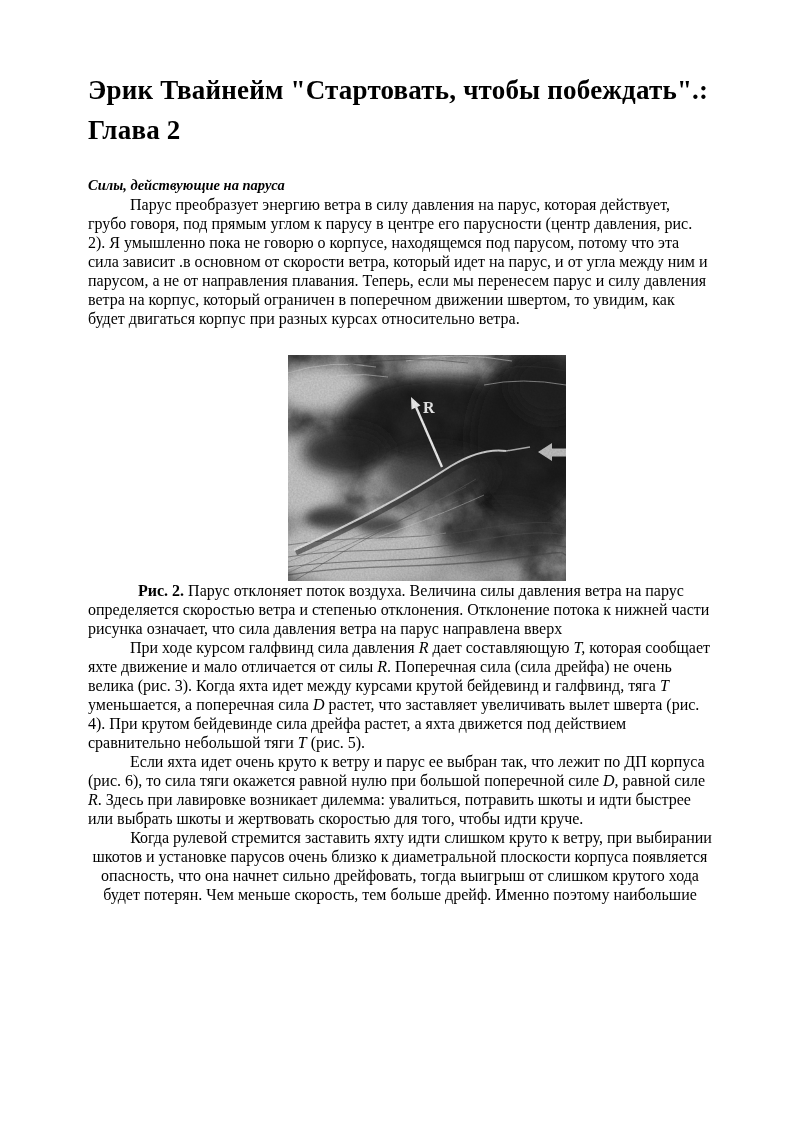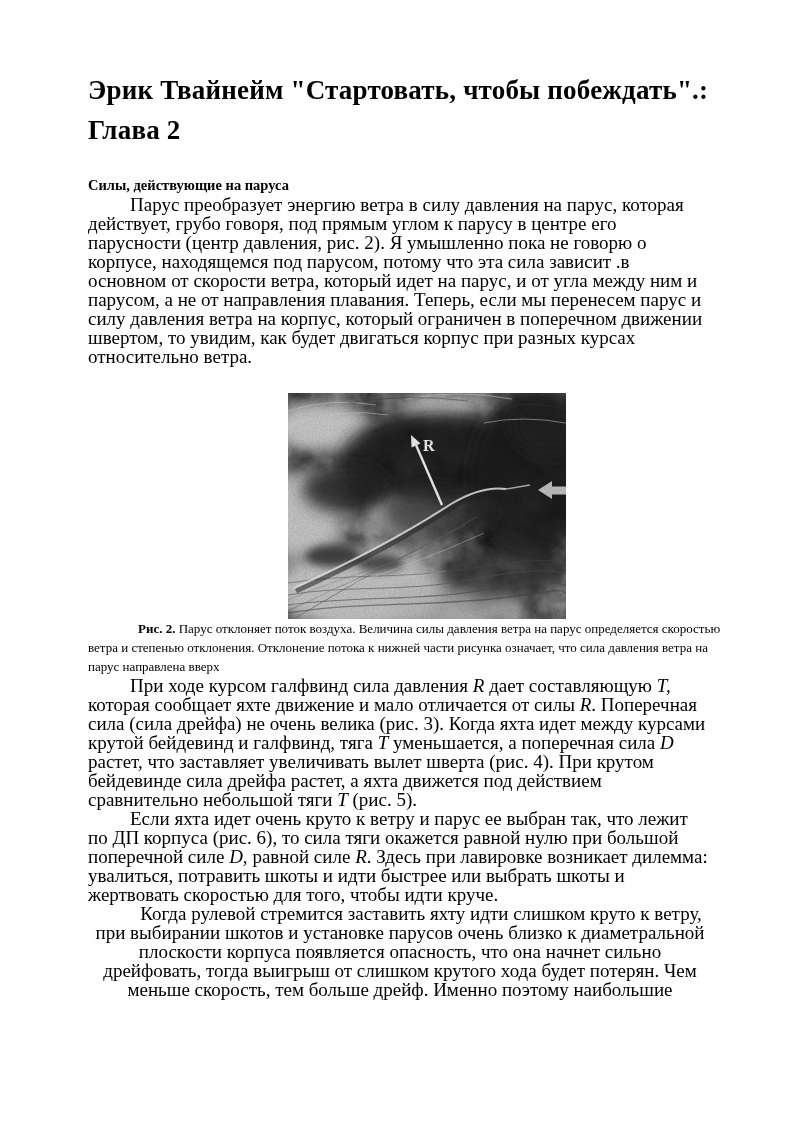--- a/index.html
+++ b/index.html
@@ -15,29 +15,29 @@
 
   h1.title {
     font-size: 27px; font-weight: bold;
     line-height: 40px; margin: 0; letter-spacing: 0.2px;
   }
   h2.chapter {
     font-size: 25px; font-weight: bold;
     line-height: 30px; margin: 16px 0 0 0;
   }
   h3.subhead {
-    font-size: 14.5px; font-weight: bold; 
+    font-size: 14.5px; font-weight: bold; font-style: italic;
     line-height: 19px; margin: 26px 0 0 0;
   }
   p.body {
-    font-size: 19px; line-height: 19px;
+    font-size: 16px; line-height: 19px;
     margin: 0; text-indent: 42px; width: 624px;
   }
   p.caption {
-    font-size: 13px; line-height: 19px;
+    font-size: 16px; line-height: 19px;
     margin: 0; text-indent: 50px; width: 640px;
   }
   .mt19 { margin-top: 19px; }
   .mt16 { margin-top: 16px; text-align: center; }
   .mt21 { margin-top: 21px; }
   .mt30 { margin-top: 30px; }
   .mt11 { margin-top: 11px; }
   figure.fig { margin: 27px 0 0 200px; padding: 0; width: 278px; height: 226px; }
   figure.fig svg { display: block; }
   i { font-style: italic; }

